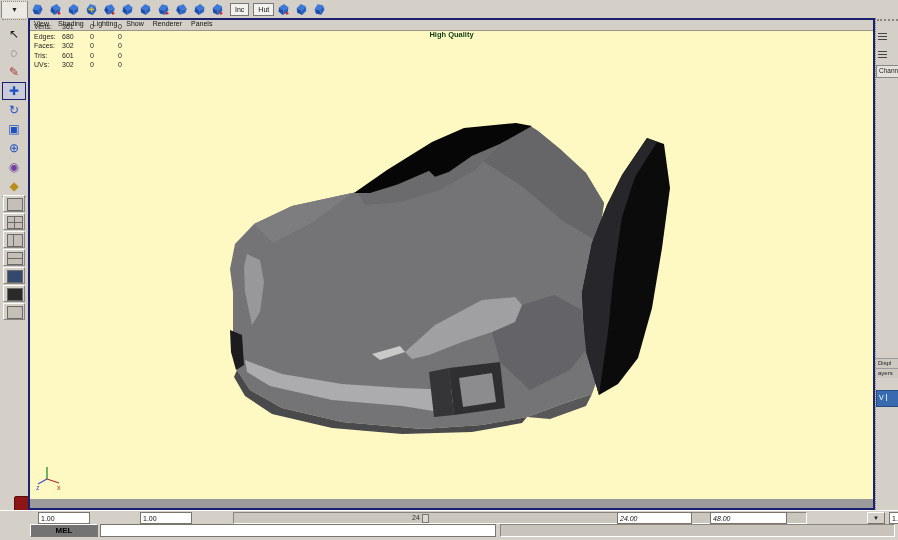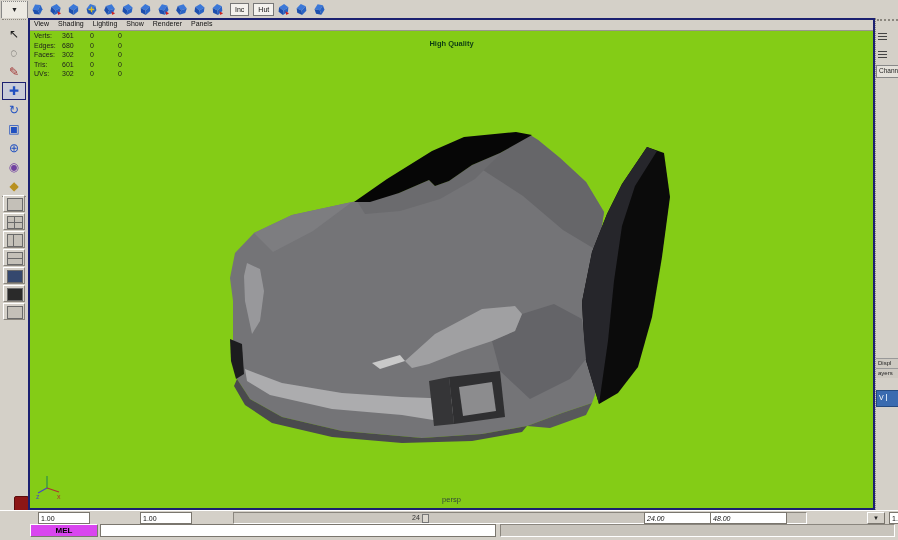--- a/index.html
+++ b/index.html
@@ -32,21 +32,21 @@
   .lo-inner.dark-blue{background:#35486e;}
   .lo-inner.dark{background:#2a2a2a;}
   #toolbox-red-icon{position:absolute;left:14px;top:478px;width:13px;height:14px;background:#8c1616;
      border:1px solid #5a0d0d;border-radius:2px;}
   
   #panel{position:absolute;left:28px;top:18px;width:847px;height:492px;border:2px solid #1b2070;
      box-sizing:border-box;background:#9b9b9b;}
   #panel-menubar{position:relative;z-index:3;height:10px;background:#d4d0c8;font-size:7px;color:#111;
      padding-left:4px;border-bottom:1px solid #9a968e;}
   #panel-menubar span{margin-right:9px;cursor:pointer;}
-  #viewport{position:absolute;left:0;top:11px;width:843px;height:477px;background:#84cc16;overflow:hidden;}
+  #viewport{position:absolute;left:0;top:2px;width:843px;height:477px;background:#fef9c3;overflow:hidden;}
   #car-svg{position:absolute;left:0;top:-12px;}
   #hud-counts{position:absolute;left:4px;top:1px;z-index:4;font-size:7px;color:#1d1d1d;}
   .hud-row{height:9.5px;white-space:nowrap;}
   .hud-row b{display:inline-block;width:28px;font-weight:normal;}
   .hud-row i{display:inline-block;width:28px;font-style:normal;}
   #hud-quality{position:absolute;left:0;top:8px;width:100%;text-align:center;z-index:4;
      font-size:7.5px;font-weight:bold;color:#0e3d14;}
   #hud-camera{position:absolute;left:0;top:464px;width:100%;text-align:center;z-index:4;
      font-size:7.5px;color:#33463a;}
   #axis-gizmo{position:absolute;left:4px;top:443px;z-index:4;}
@@ -71,21 +71,21 @@
      font-size:7px;font-family:"Liberation Sans",sans-serif;padding:0 2px;color:#111;}
   #range-groove{position:absolute;left:233px;top:1px;width:572px;height:10px;background:#cbc7bf;
      border:1px solid #8a867e;border-bottom-color:#fff;border-right-color:#fff;cursor:pointer;}
   #range-label{position:absolute;left:178px;top:1px;font-size:7px;color:#333;}
   #range-label s{text-decoration:none;display:inline-block;width:5px;height:7px;border:1px solid #777;
      vertical-align:middle;margin-left:2px;background:#ddd9d1;}
   #range-options{position:absolute;left:867px;top:1px;width:18px;height:12px;background:#d4d0c8;
      border:1px solid #7a766e;border-top-color:#fff;border-left-color:#fff;font-size:6px;line-height:10px;
      text-align:center;color:#222;cursor:pointer;padding:0;}
   #mel-row{position:absolute;left:0;top:524px;width:898px;height:14px;background:#d4d0c8;}
-  #mel-btn{position:absolute;left:30px;top:0px;width:68px;height:13px;background:#d946ef;
+  #mel-btn{position:absolute;left:30px;top:0px;width:68px;height:13px;background:#737373;
      border:1px solid #7a766e;border-top-color:#fff;border-left-color:#fff;
      font-size:8px;font-weight:bold;line-height:11px;text-align:center;cursor:pointer;padding:0;}
   #mel-input{position:absolute;left:100px;top:0px;width:390px;height:11px;background:#fff;
      border:1px solid #7a766e;font-size:8px;padding:0 2px;}
   #mel-response{position:absolute;left:500px;top:0px;width:393px;height:11px;background:#c8c4bc;
      border:1px solid #8a867e;border-bottom-color:#fff;border-right-color:#fff;font-size:8px;color:#222;}
 </style>
 </head>
 <body>
 
@@ -269,21 +269,20 @@
           <polygon points="497,407 532,394 562,384 556,396 520,409" fill="#58585b"></polygon>
         </svg>
       <div id="hud-counts">
           <div class="hud-row"><b>Verts:</b><i>361</i><i>0</i><i>0</i></div>
           <div class="hud-row"><b>Edges:</b><i>680</i><i>0</i><i>0</i></div>
           <div class="hud-row"><b>Faces:</b><i>302</i><i>0</i><i>0</i></div>
           <div class="hud-row"><b>Tris:</b><i>601</i><i>0</i><i>0</i></div>
           <div class="hud-row"><b>UVs:</b><i>302</i><i>0</i><i>0</i></div>
         </div>
       <div id="hud-quality">High Quality</div>
-      <div id="hud-camera">persp</div>
       <svg id="axis-gizmo" width="30" height="26">
         <line x1="13" y1="14" x2="13" y2="2" stroke="#3f9b3f" stroke-width="1.5"></line>
         <line x1="13" y1="14" x2="25" y2="18" stroke="#b03030" stroke-width="1.2"></line>
         <line x1="13" y1="14" x2="4" y2="19" stroke="#4646c8" stroke-width="1.2"></line>
         <text x="2" y="25" font-size="7" fill="#4646c8">z</text>
         <text x="23" y="25" font-size="7" fill="#b03030">x</text>
       </svg>
     </div>
   </div>
 
@@ -300,21 +299,21 @@
       </div>
     </div>
   </div>
 
   <div id="range-row">
     <input class="fld" style="left: 38px; width: 46px;" readonly="" value="1.00">
     <input class="fld" style="left: 140px; width: 46px;" readonly="" value="1.00">
     <div id="range-groove">
       <span id="range-label"><b style="font-weight:normal">24</b><s></s></span>
     </div>
-    <input class="fld" style="left: 644px; width: 69px; font-style: italic;" readonly="" value="24.00">
+    <input class="fld" style="left: 617px; width: 69px; font-style: italic;" readonly="" value="24.00">
     <input class="fld" style="left: 710px; width: 71px; font-style: italic;" readonly="" value="48.00">
     <button id="range-options">
       <span>▼</span>
     </button>
     <input class="fld" style="left: 889px; width: 12px;" readonly="" value="1.">
   </div>
 
   <div id="mel-row">
     <button id="mel-btn">MEL</button>
     <input id="mel-input" value="" style="">

